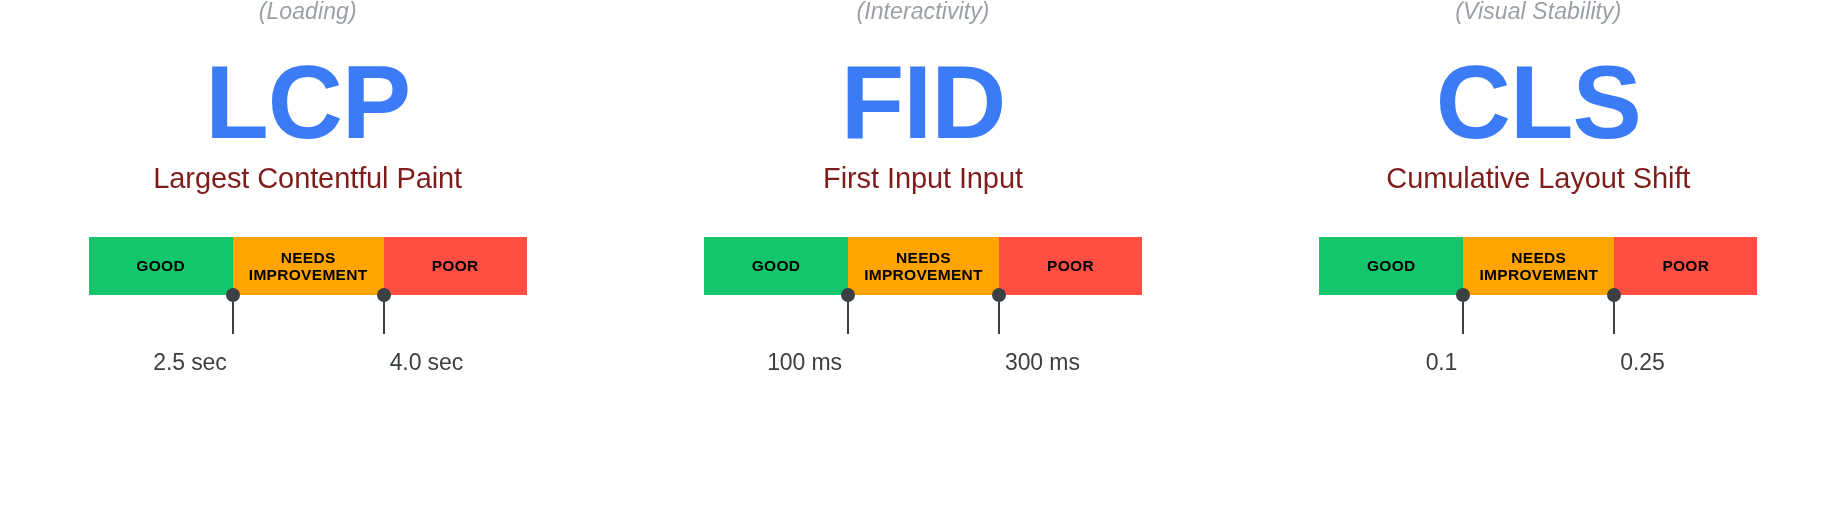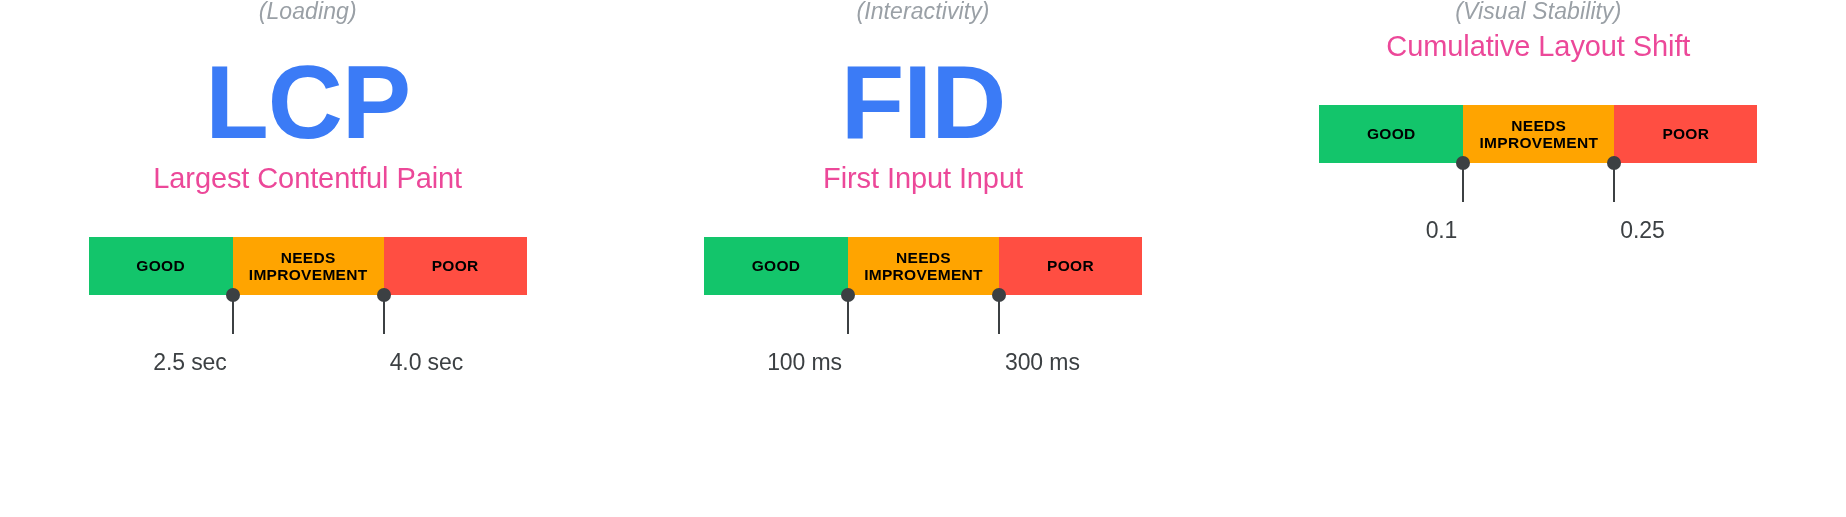--- a/index.html
+++ b/index.html
@@ -62,21 +62,21 @@
     letter-spacing: -1px;
     line-height: 1.02;
     white-space: nowrap;
   }
 
   
   .metric-fullname {
     margin-top: 9px;
     font-size: 29px;
     font-weight: 400;
-    color: #ec4899;
+    color: #7f1d1d;
     letter-spacing: -0.1px;
     line-height: 1;
     white-space: nowrap;
   }
 
   
   .bar-wrap {
     position: relative;
     margin-top: 44px;
     width: 438px;
@@ -196,20 +196,21 @@
         <div class="marker right-label" style="left:295px;">
           <div class="dot"></div>
           <div class="stem"></div>
           <div class="mlabel">300 ms</div>
         </div>
       </div>
     </div>
 
     <div class="metric-panel">
       <div class="metric-category">(Visual Stability)</div>
+      <div class="metric-acronym">CLS</div>
       <div class="metric-fullname">Cumulative Layout Shift</div>
 
       <div class="bar-wrap">
         <div class="bar">
           <div class="seg good">GOOD</div>
           <div class="seg needs">NEEDS<br>IMPROVEMENT</div>
           <div class="seg poor">POOR</div>
         </div>
 
         <div class="marker left-label" style="left:144px;">

